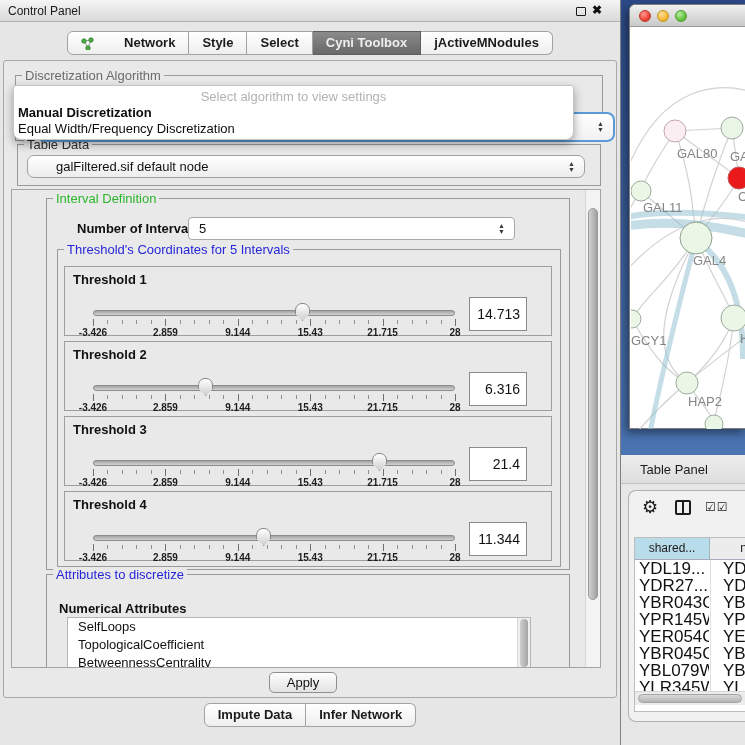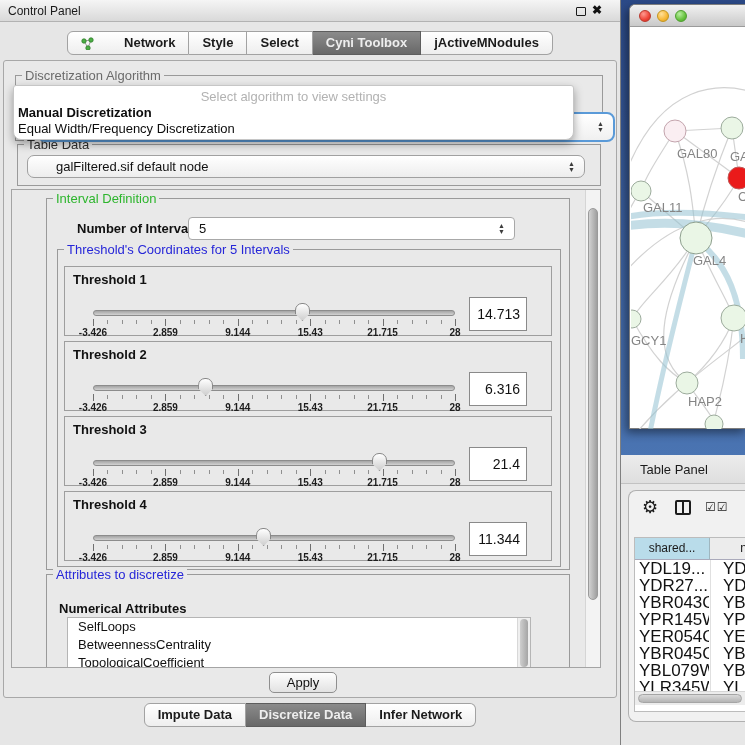--- a/index.html
+++ b/index.html
@@ -302,42 +302,39 @@
   </div>
             </div>
         </div>
       </div>
 
       <div class="groupbox" style="left:34px; top:384px; width:524px; height:95px;">
         <span class="group-label gl-blue">Attributes to discretize</span>
         <span class="bold-label" style="position:absolute; left:12px; top:26px;">Numerical Attributes</span>
         <div class="attr-list" id="attr-list">
           <div class="attr-item">SelfLoops</div>
+            <div class="attr-item">TopologicalCoefficient</div>
             <div class="attr-item">BetweennessCentrality</div>
-            <div class="attr-item">TopologicalCoefficient</div>
             <div class="list-vscroll">
               <div class="list-thumb"></div>
             </div>
         </div>
       </div>
 
       <div class="vscroll">
         <div class="vscroll-thumb"></div>
       </div>
     </div>
 
     <div class="apply-btn">Apply</div>
   </div>
 
   <div class="seg-row bottom">
     <div class="seg first">
         <span>Impute Data</span>
-      </div>
-    <div class="seg selected">
-        <span>Discretize Data</span>
       </div>
     <div class="seg last">
         <span>Infer Network</span>
       </div>
   </div>
 
   <div class="right">
     <div class="desktop">
       <div class="netwin">
         <div class="netwin-titlebar">

